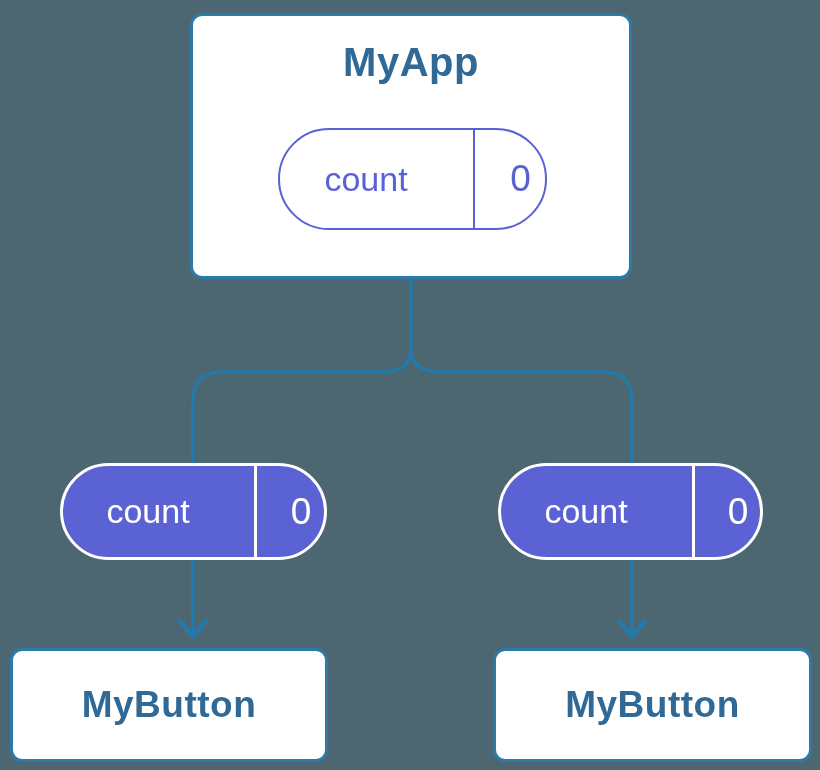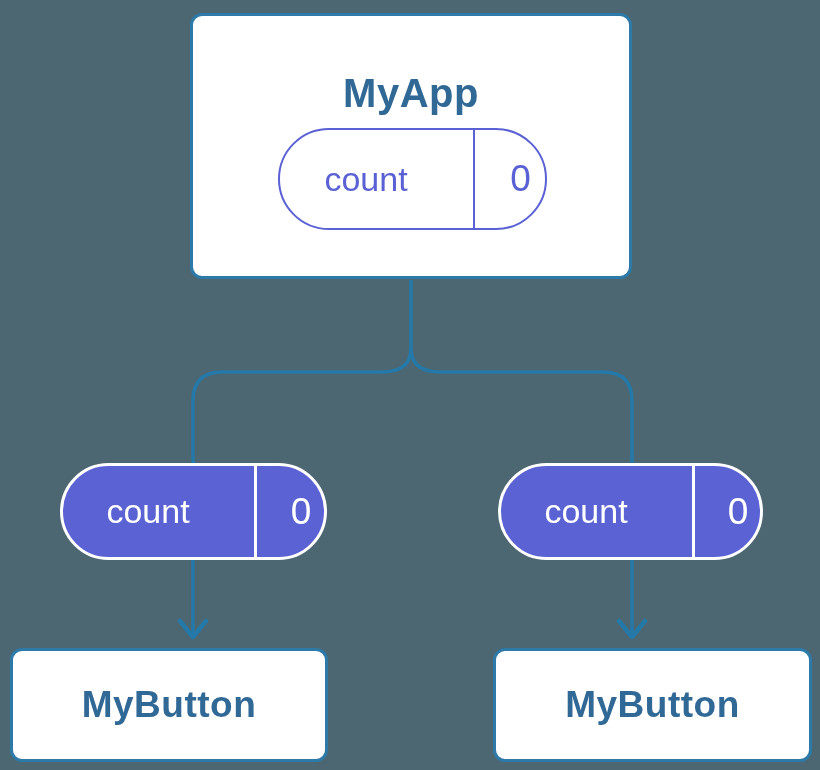--- a/index.html
+++ b/index.html
@@ -29,21 +29,21 @@
   .node{
     position:absolute;
     background:var(--node-bg);
     border:3px solid var(--node-border);
     border-radius:12px;
     z-index:1;
   }
   .node-root{
     left:190px;top:13px;width:442px;height:266px;
     display:flex;flex-direction:column;align-items:center;
-    padding-top:55px;
+    padding-top:24px;
   }
   .node-title{
     font-size:40px;font-weight:700;color:var(--node-text);
     letter-spacing:0.5px;
   }
   .node-child{
     display:flex;align-items:center;justify-content:center;
   }
   .node-child .node-title{font-size:37px;}
   .node-child-left{left:10px;top:648px;width:318px;height:114px;}

